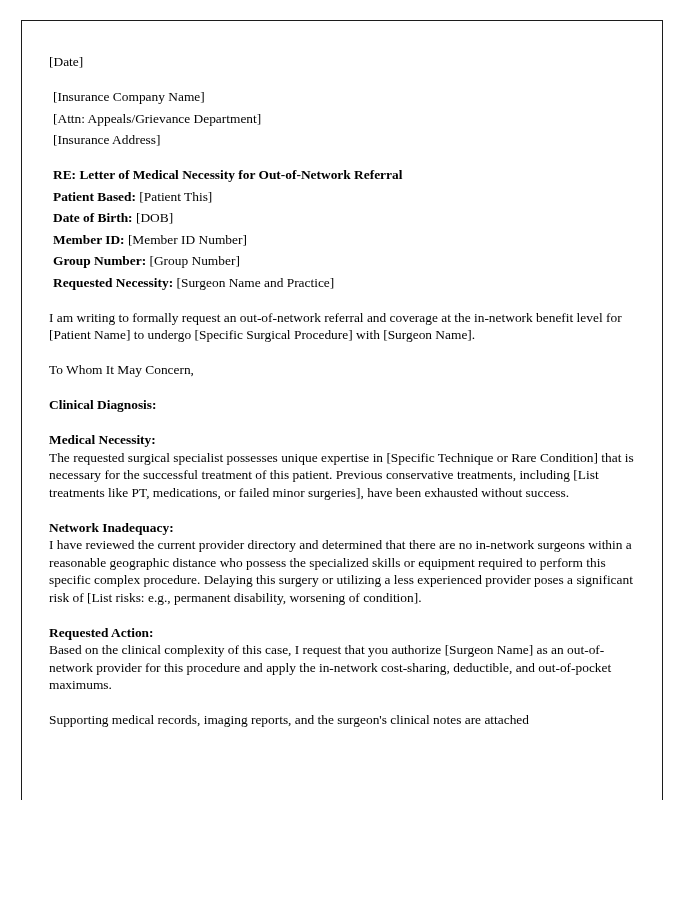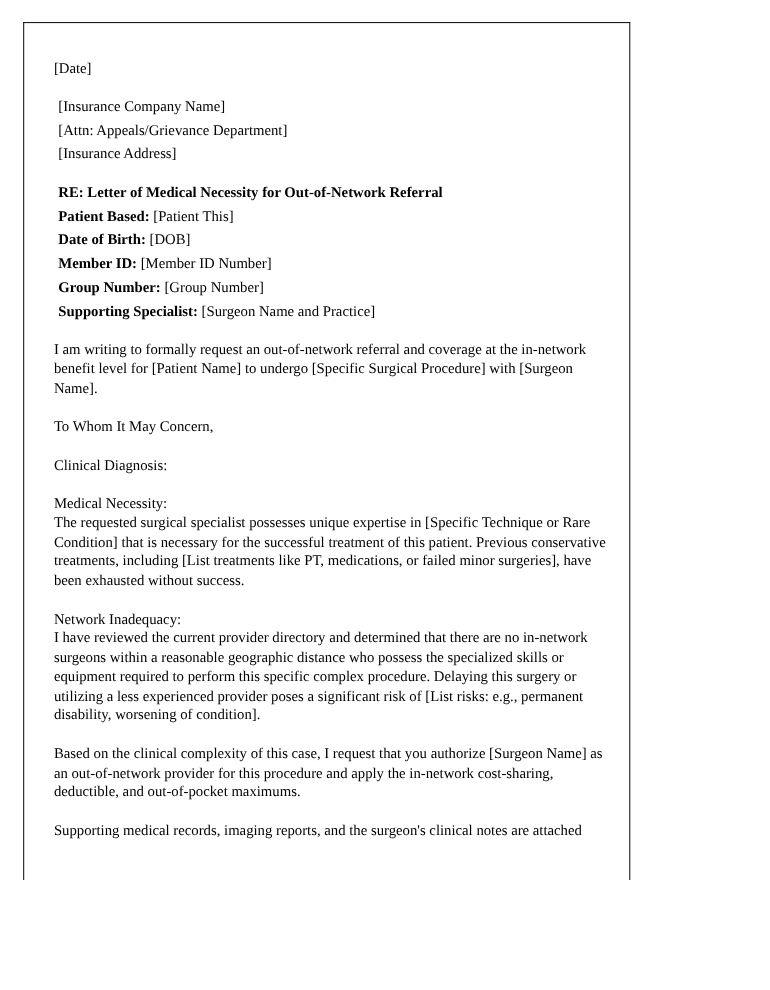--- a/index.html
+++ b/index.html
@@ -13,21 +13,21 @@
   .canvas {
     position: relative;
     width: 700px;
     height: 900px;
     background: #ffffff;
   }
   .page-frame {
     position: absolute;
     left: 21px;
     top: 20px;
-    width: 552px;
+    width: 642px;
     height: 780px;
     box-sizing: border-box;
     border-top: 1px solid #1c1c1c;
     border-left: 1px solid #1c1c1c;
     border-right: 1px solid #1c1c1c;
     border-bottom: none;
     background: #ffffff;
     overflow: hidden;
     padding: 32px 16px 0 27px;
     font-family: "Liberation Serif", "DejaVu Serif", serif;
@@ -41,21 +41,21 @@
   .line {
     margin: 4px;
   }
   .bold {
     font-weight: bold;
   }
   .section {
     margin: 0 0 17.5px 0;
   }
   .section-heading {
-    font-weight: normal;
+    font-weight: bold;
   }
 </style>
 </head>
 <body>
 
 <div class="canvas">
   <div class="page-frame">
 
     <p class="para">[Date]</p>
 
@@ -73,21 +73,21 @@
       <div class="line">
         <span class="bold">Date of Birth:</span> <span>[DOB]</span>
       </div>
       <div class="line">
         <span class="bold">Member ID:</span> <span>[Member ID Number]</span>
       </div>
       <div class="line">
         <span class="bold">Group Number:</span> <span>[Group Number]</span>
       </div>
       <div class="line">
-        <span class="bold">Supporting Specialist:</span> <span>[Surgeon Name and Practice]</span>
+        <span class="bold">Requested Necessity:</span> <span>[Surgeon Name and Practice]</span>
       </div>
     </div>
 
     <p class="para">I am writing to formally request an out-of-network referral and coverage at the in-network benefit level for [Patient Name] to undergo [Specific Surgical Procedure] with [Surgeon Name].</p>
 
     <p class="para">To Whom It May Concern,</p>
 
     <div class="section">
       <div class="section-heading">Clinical Diagnosis:</div>
     </div>
@@ -96,19 +96,20 @@
       <div class="section-heading">Medical Necessity:</div>
       <div class="section-body">The requested surgical specialist possesses unique expertise in [Specific Technique or Rare Condition] that is necessary for the successful treatment of this patient. Previous conservative treatments, including [List treatments like PT, medications, or failed minor surgeries], have been exhausted without success.</div>
     </div>
 
     <div class="section">
       <div class="section-heading">Network Inadequacy:</div>
       <div class="section-body">I have reviewed the current provider directory and determined that there are no in-network surgeons within a reasonable geographic distance who possess the specialized skills or equipment required to perform this specific complex procedure. Delaying this surgery or utilizing a less experienced provider poses a significant risk of [List risks: e.g., permanent disability, worsening of condition].</div>
     </div>
 
     <div class="section">
+      <div class="section-heading">Requested Action:</div>
       <div class="section-body">Based on the clinical complexity of this case, I request that you authorize [Surgeon Name] as an out-of-network provider for this procedure and apply the in-network cost-sharing, deductible, and out-of-pocket maximums.</div>
     </div>
 
     <p class="para">Supporting medical records, imaging reports, and the surgeon's clinical notes are attached</p>
 
   </div>
 </div>
 
 </body></html>

